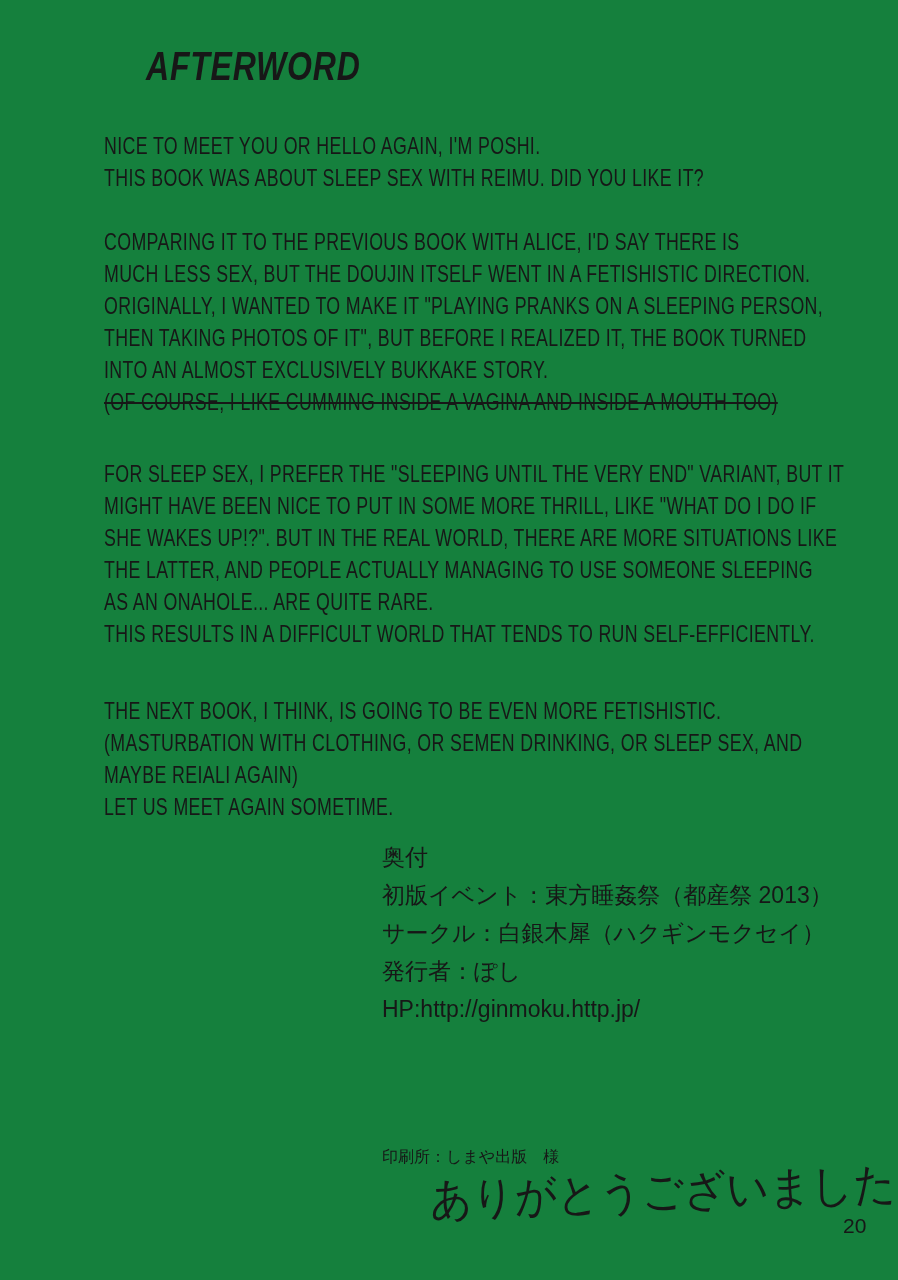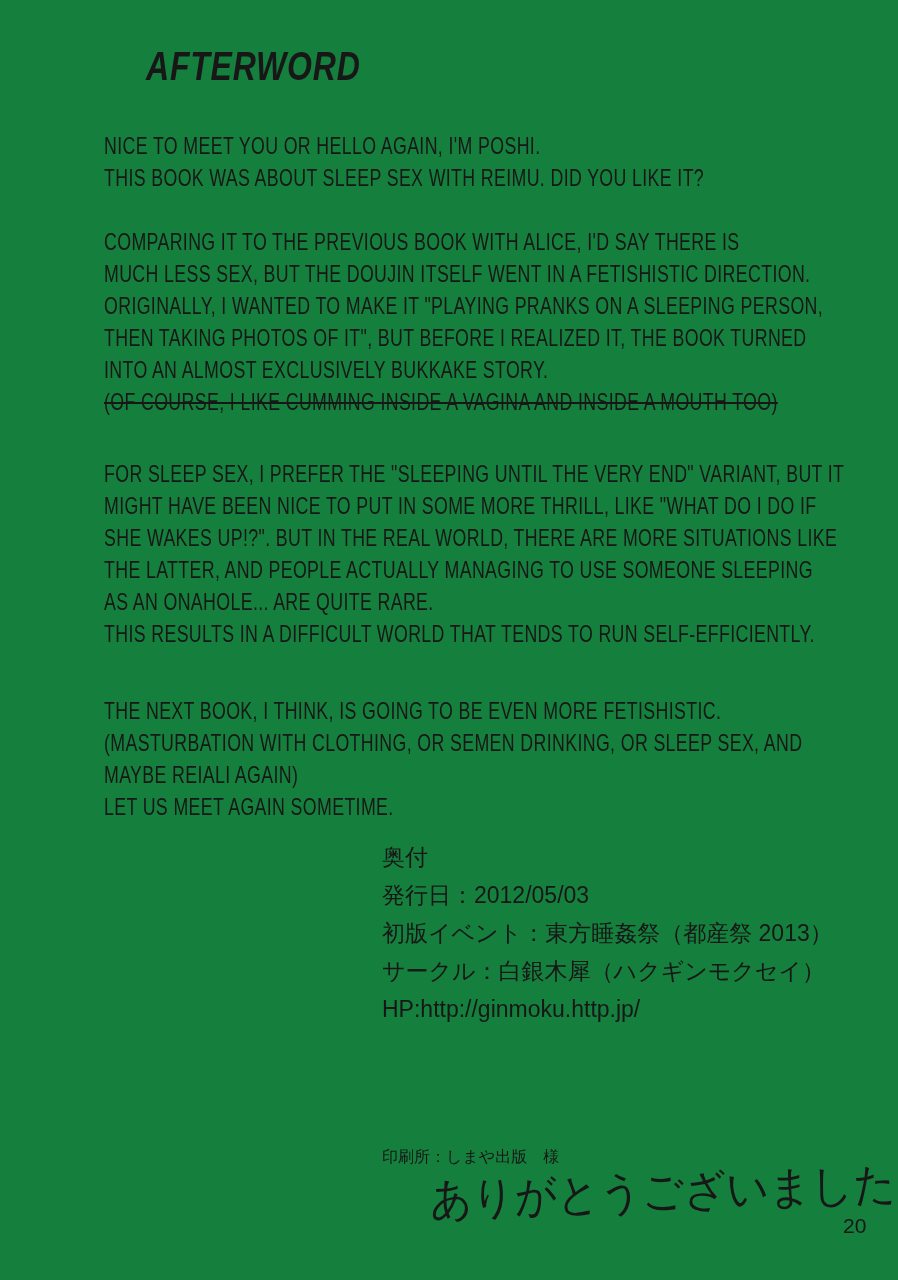--- a/index.html
+++ b/index.html
@@ -139,23 +139,23 @@
       <div class="bline">(MASTURBATION WITH CLOTHING, OR SEMEN DRINKING, OR SLEEP SEX, AND</div>
       <div class="bline">MAYBE REIALI AGAIN)</div>
       <div class="bline">LET US MEET AGAIN SOMETIME.</div>
     </div>
 
   </div>
 
   <div class="colophon-heading">奥付</div>
 
   <div class="colophon-lines">
-    <div class="cline">発行日：2012/05/03</div>
     <div class="cline">初版イベント：東方睡姦祭（都産祭 2013）</div>
     <div class="cline">サークル：白銀木犀（ハクギンモクセイ）</div>
+    <div class="cline">発行者：ぽし</div>
     <div class="cline">HP:http://ginmoku.http.jp/</div>
   </div>
 
   <div class="printer">印刷所：しまや出版　様</div>
 
   <div class="thanks">ありがとうございました！</div>
 
   <div class="page-number">20</div>
 
 </div>

